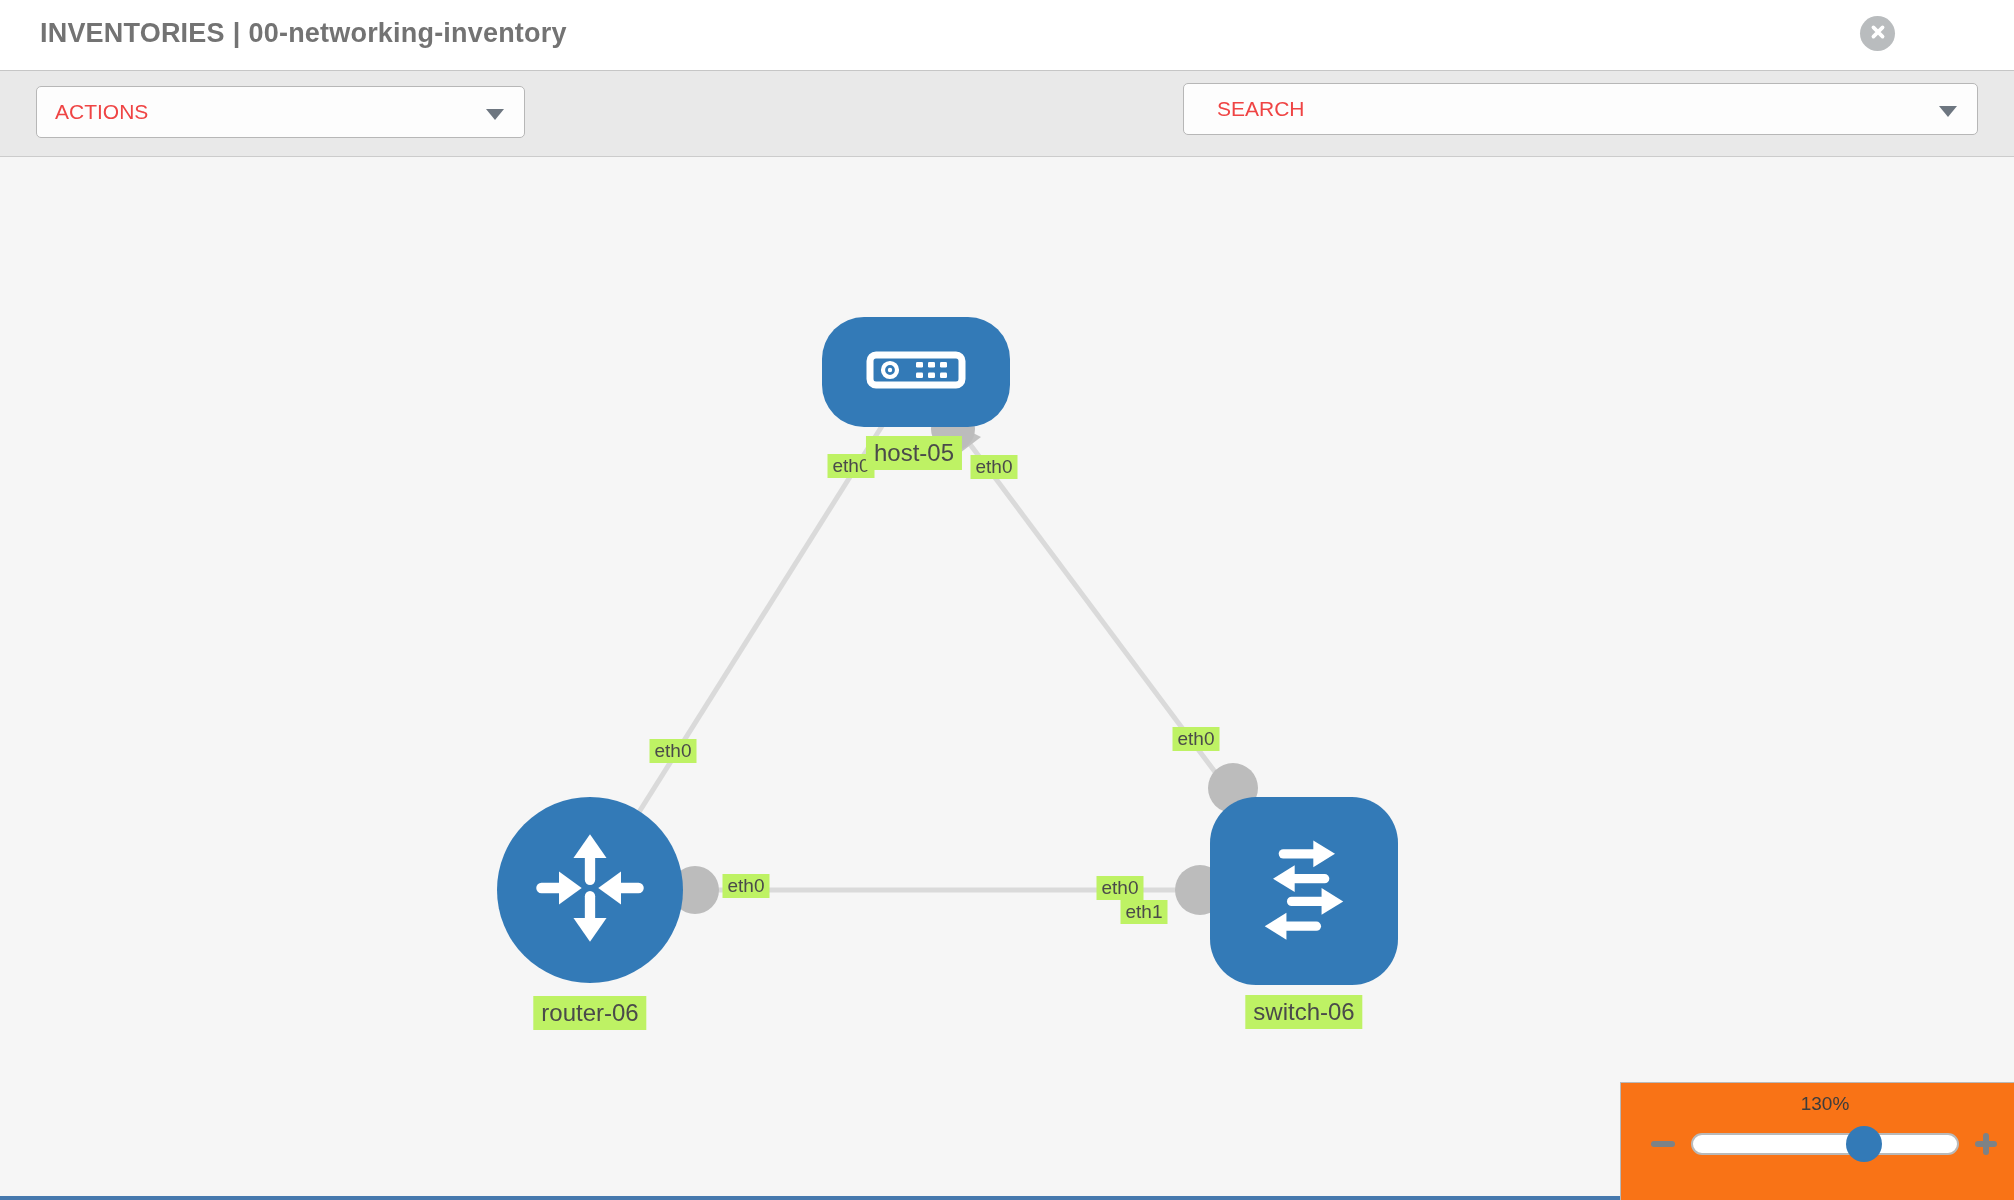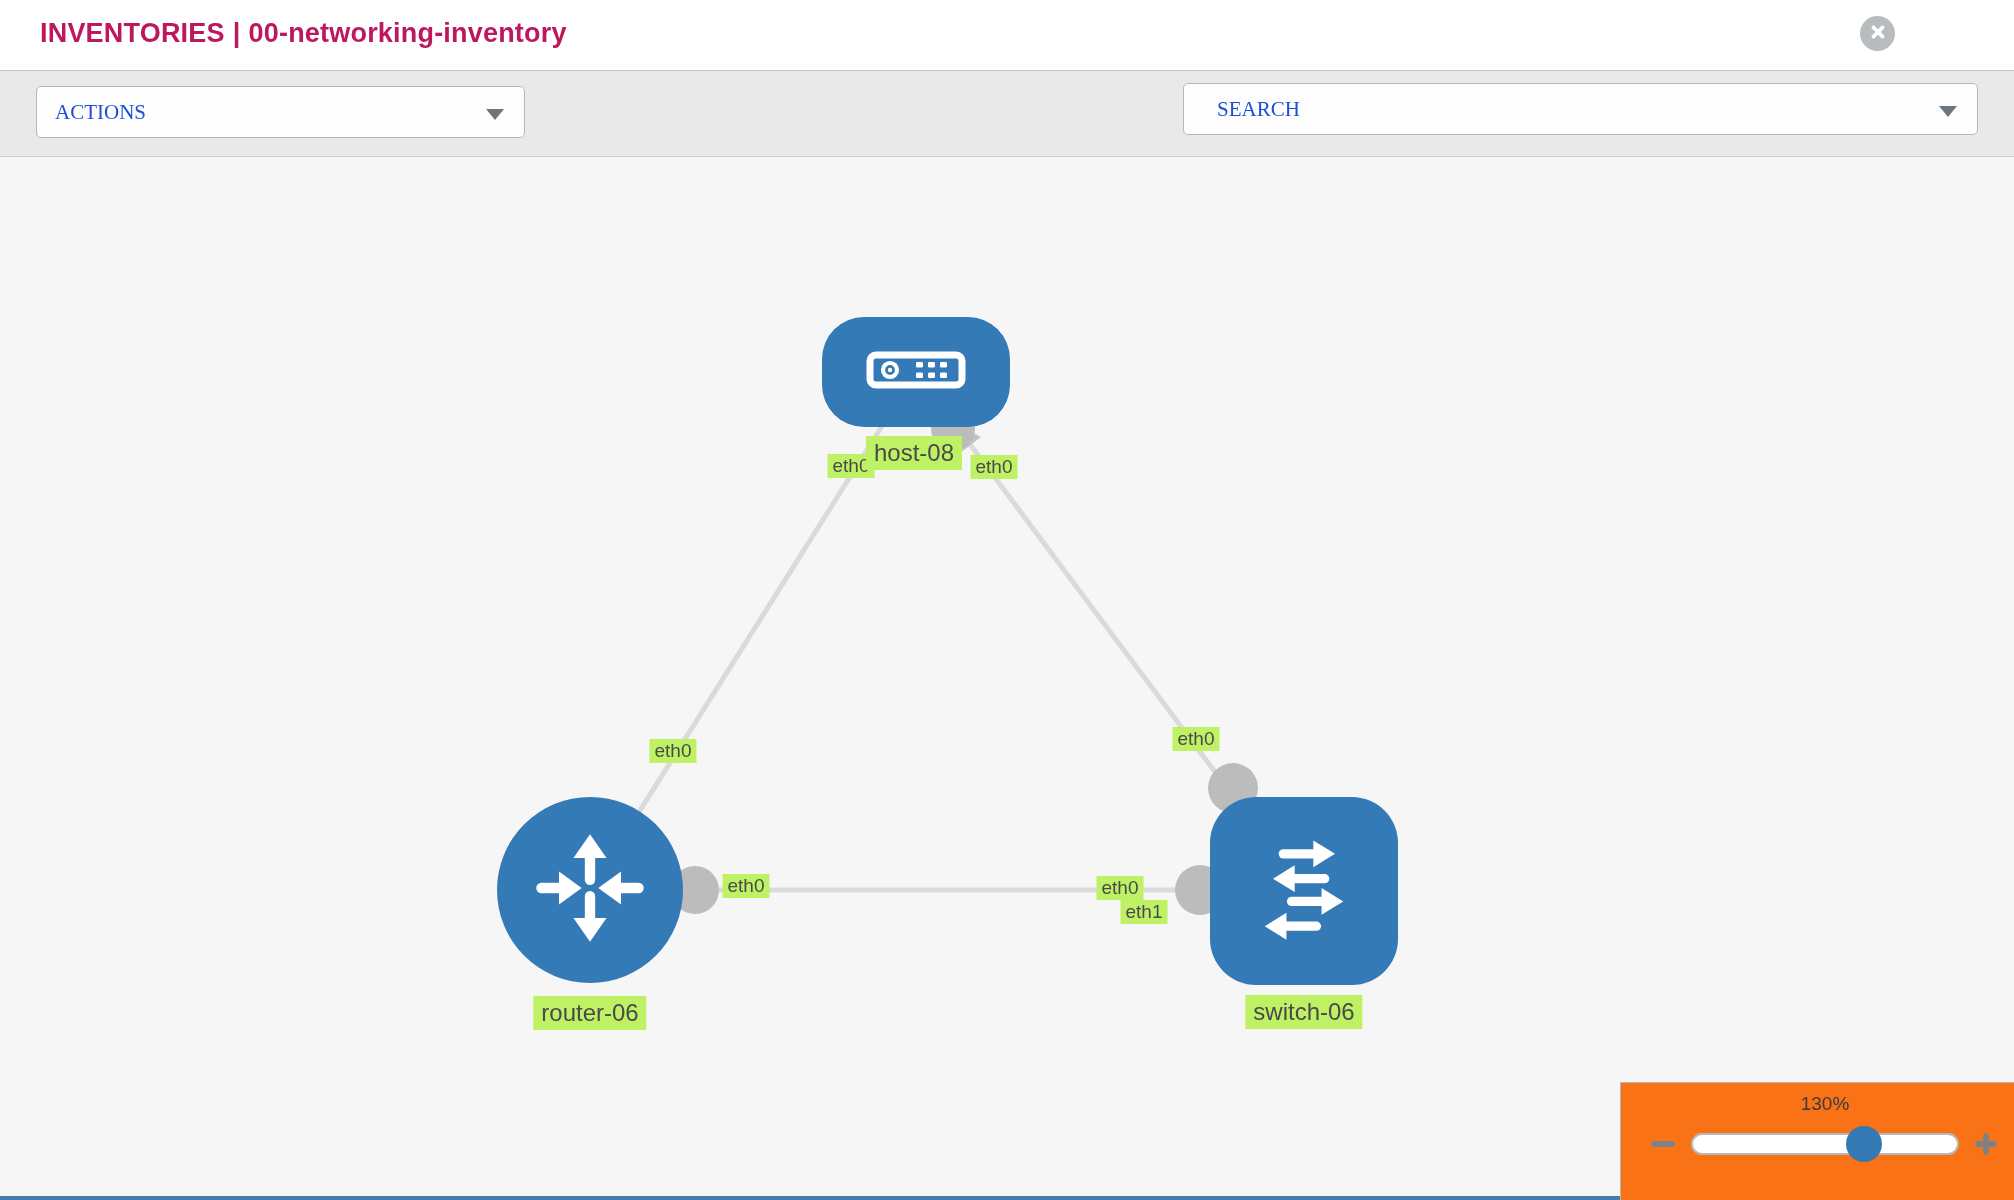--- a/index.html
+++ b/index.html
@@ -3,33 +3,33 @@
 <meta charset="utf-8">
 <style>
   * { box-sizing: border-box; margin: 0; padding: 0; }
   html, body { width: 2014px; height: 1200px; overflow: hidden; }
   body { font-family: "Liberation Sans", sans-serif; background: #f6f6f6; position: relative; }
 
   
   .header { position: absolute; left: 0; top: 0; width: 2014px; height: 71px;
             background: #ffffff; border-bottom: 1px solid #c6c6c6; }
   .title { position: absolute; left: 40px; top: 18px; font-size: 27px; font-weight: bold;
-           color: #be185d; letter-spacing: 0.2px; }
+           color: #737373; letter-spacing: 0.2px; }
   .title .sep { padding: 0 8px; }
   .close-btn { position: absolute; left: 1860px; top: 16px; width: 35px; height: 35px;
                border-radius: 50%; background: #b9bcbe; cursor: pointer;
                display: flex; align-items: center; justify-content: center; }
 
   
   .toolbar { position: absolute; left: 0; top: 71px; width: 2014px; height: 86px;
              background: #e9e9e9; border-bottom: 1px solid #cccccc; }
   .select-box { position: absolute; background: #fdfdfd; border: 1px solid #b7b7b7;
                 border-radius: 5px; height: 52px; display: flex; align-items: center;
                 cursor: pointer; }
-  .select-box .sel-label { font-size: 21px; color: #1d4ed8; margin-left: 18px; font-family: Liberation Serif, serif; }
+  .select-box .sel-label { font-size: 21px; color: #ef4444; margin-left: 18px; }
   .caret { position: absolute; right: 20px; top: 22px; width: 0; height: 0;
            border-left: 9px solid transparent; border-right: 9px solid transparent;
            border-top: 11px solid #6d7680; }
   .actions-box { left: 36px; top: 15px; width: 489px; }
   .search-box { left: 1183px; top: 12px; width: 795px; padding-left: 15px; }
   .tool-icon { position: absolute; top: 98px; width: 36px; height: 36px; cursor: pointer; }
   .wrench-btn { left: 1049px; }
   .key-btn { left: 1118px; }
 
   
@@ -198,21 +198,21 @@
 </div>
 
 <span class="chip if-chip if-1">eth0</span>
 <span class="chip if-chip if-2">eth0</span>
 <span class="chip if-chip if-3">eth0</span>
 <span class="chip if-chip if-4">eth0</span>
 <span class="chip if-chip if-5">eth0</span>
 <span class="chip if-chip if-6">eth0</span>
 <span class="chip if-chip if-7">eth1</span>
 
-<span class="chip node-chip chip-host">host-08</span>
+<span class="chip node-chip chip-host">host-05</span>
 <span class="chip node-chip chip-router">router-06</span>
 <span class="chip node-chip chip-switch">switch-06</span>
 
 <div class="zoom-panel">
   <div class="zoom-level">130%</div>
   <div class="zoom-minus"></div>
   <div class="zoom-track"></div>
   <div class="zoom-thumb"></div>
   <div class="zoom-plus"></div>
 </div>

